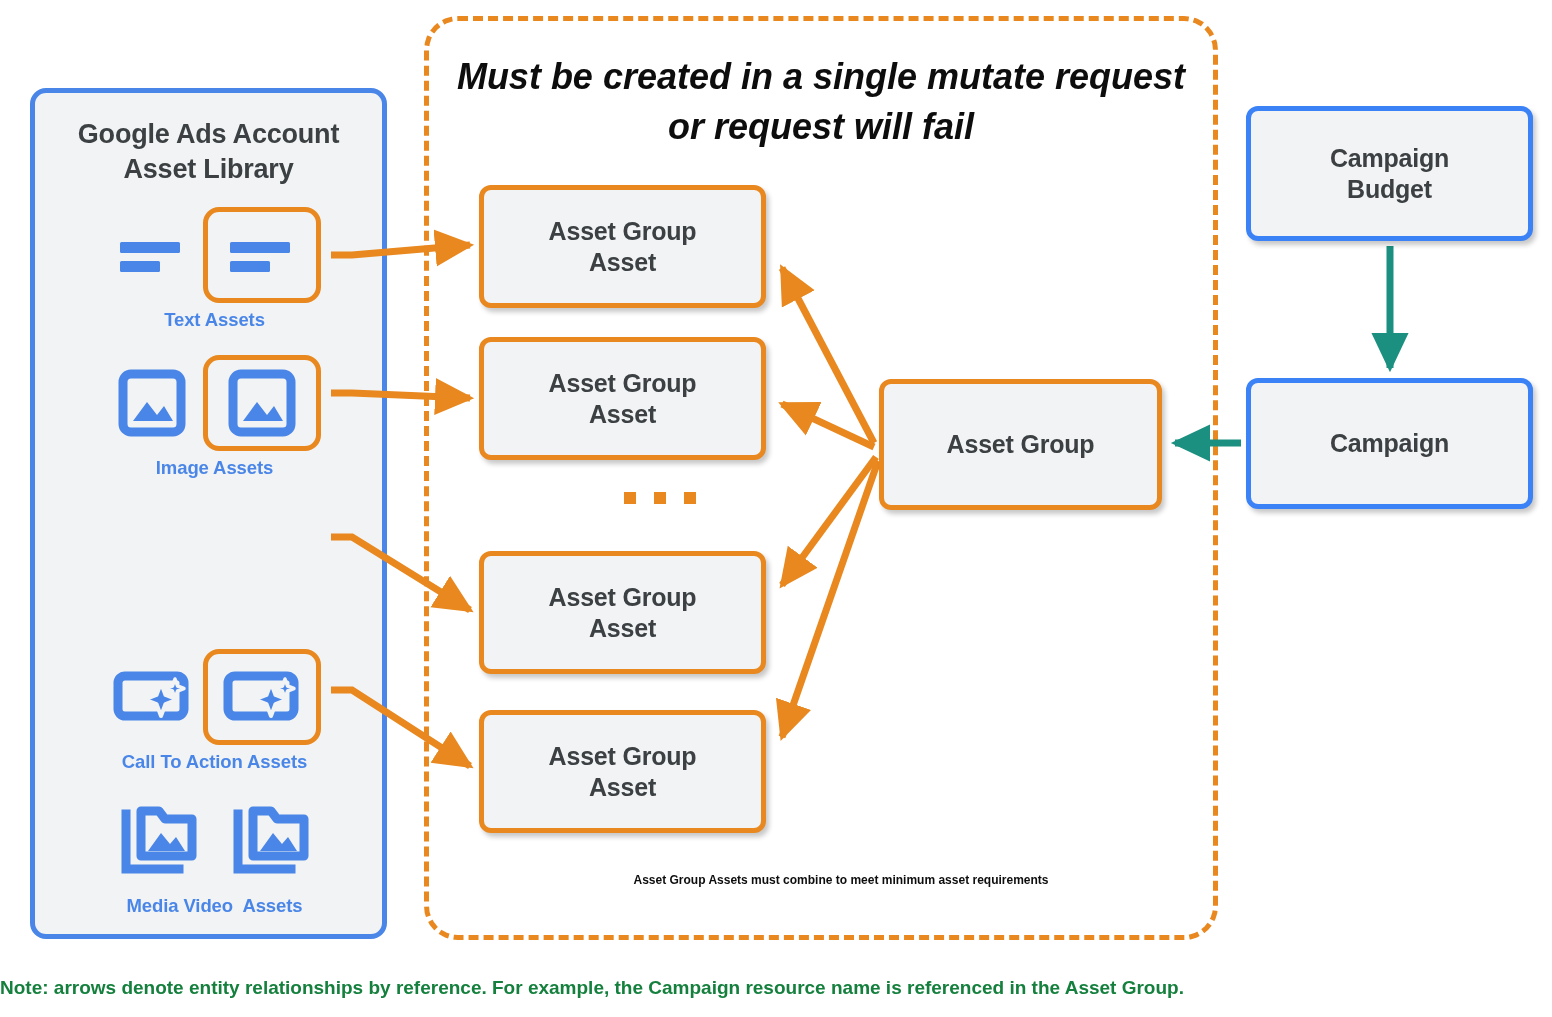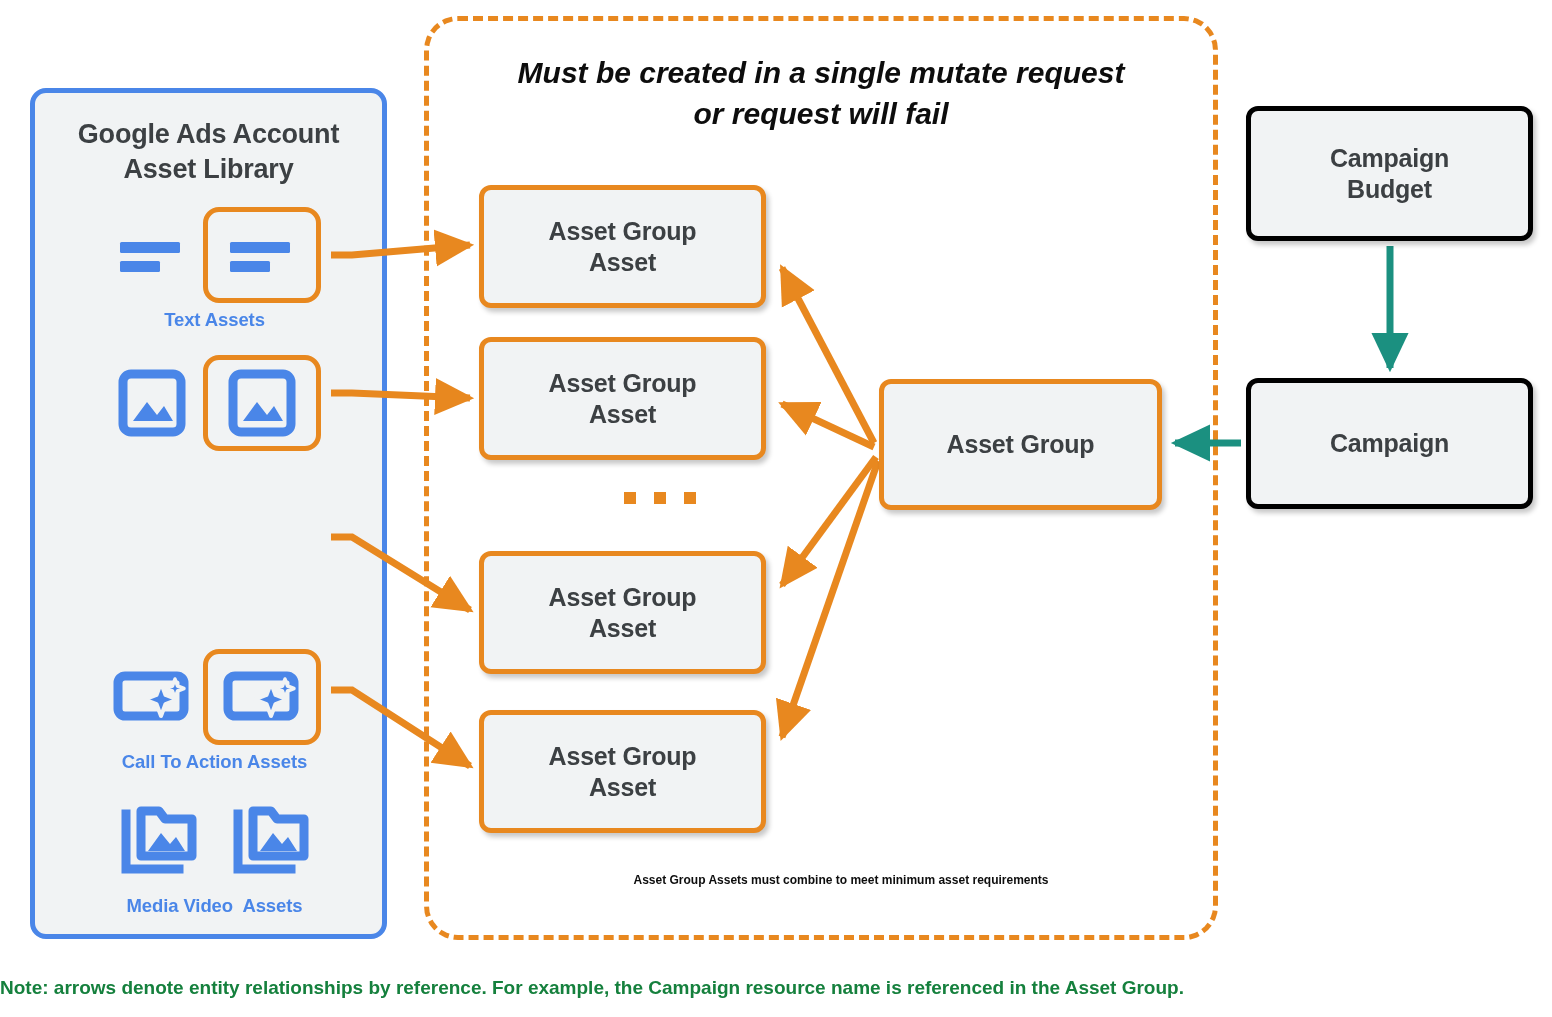--- a/index.html
+++ b/index.html
@@ -61,21 +61,21 @@
     left: 424px; top: 16px;
     width: 794px; height: 924px;
     border: 5px dashed #e8881f;
     border-radius: 34px;
     background: transparent;
     z-index: 1;
   }
   .mutate-title {
     position: absolute; left: 424px; top: 52px; width: 794px;
     text-align: center;
-    font-size: 30px; font-weight: 700; font-style: italic;
+    font-size: 36px; font-weight: 700; font-style: italic;
     color: #0d0d0d; line-height: 1.38;
     z-index: 3;
   }
   .mutate-footnote {
     position: absolute; left: 444px; top: 873px; width: 794px;
     text-align: center;
     font-size: 12px; font-weight: 700; color: #0d0d0d;
     z-index: 3;
   }
 
@@ -85,21 +85,21 @@
     background: #f1f3f4;
     border-radius: 12px;
     display: flex; align-items: center; justify-content: center;
     text-align: center;
     color: #3c4043;
     font-weight: 700;
     box-shadow: 3px 4px 5px rgba(0,0,0,0.22);
     z-index: 6;
   }
   .node.orange { border: 5px solid #e8881f; justify-content: center; }
-  .node.teal   { border: 5px solid #000000; }
+  .node.teal   { border: 5px solid #3b82f6; }
   .node .node-label { line-height: 1.22; letter-spacing: -0.2px; }
 
   .aga-1 { left: 479px; top: 185px; width: 287px; height: 123px; font-size: 25px; }
   .aga-2 { left: 479px; top: 337px; width: 287px; height: 123px; font-size: 25px; }
   .aga-3 { left: 479px; top: 551px; width: 287px; height: 123px; font-size: 25px; }
   .aga-4 { left: 479px; top: 710px; width: 287px; height: 123px; font-size: 25px; }
   .asset-group-node { left: 879px; top: 379px; width: 283px; height: 131px; font-size: 25px; }
   .budget-node   { left: 1246px; top: 106px; width: 287px; height: 135px; font-size: 25px; }
   .campaign-node { left: 1246px; top: 378px; width: 287px; height: 131px; font-size: 25px; }
 
@@ -161,20 +161,21 @@
             <path d="M15 52 L29 33 L39 46 L46 37 L55 52 Z" fill="#4a86e8"></path>
           </svg>
         </div>
         <div class="icon-boxed">
           <svg width="68" height="68" viewBox="0 0 68 68" aria-hidden="true">
             <rect x="5" y="5" width="58" height="58" rx="8" fill="none" stroke="#4a86e8" stroke-width="9"></rect>
             <path d="M15 52 L29 33 L39 46 L46 37 L55 52 Z" fill="#4a86e8"></path>
           </svg>
         </div>
       </div>
+      <div class="asset-label">Image Assets</div>
     </div>
 
 
     <div class="asset-row" style="top:556px;">
       <div class="asset-icons">
         <div class="icon-plain">
           <svg width="78" height="60" viewBox="0 0 78 60" aria-hidden="true">
             <rect x="5" y="9" width="66" height="40" rx="7" fill="none" stroke="#4a86e8" stroke-width="9"></rect>
             <path d="M48 16 L52.5 28 L64 32.5 L52.5 37 L48 49 L43.5 37 L32 32.5 L43.5 28 Z" fill="#4a86e8" stroke="#f1f3f4" stroke-width="4" stroke-linejoin="round"></path>
             <path d="M62 12 L64.5 19 L71 21.5 L64.5 24 L62 31 L59.5 24 L53 21.5 L59.5 19 Z" fill="#4a86e8" stroke="#f1f3f4" stroke-width="3.5" stroke-linejoin="round"></path>

